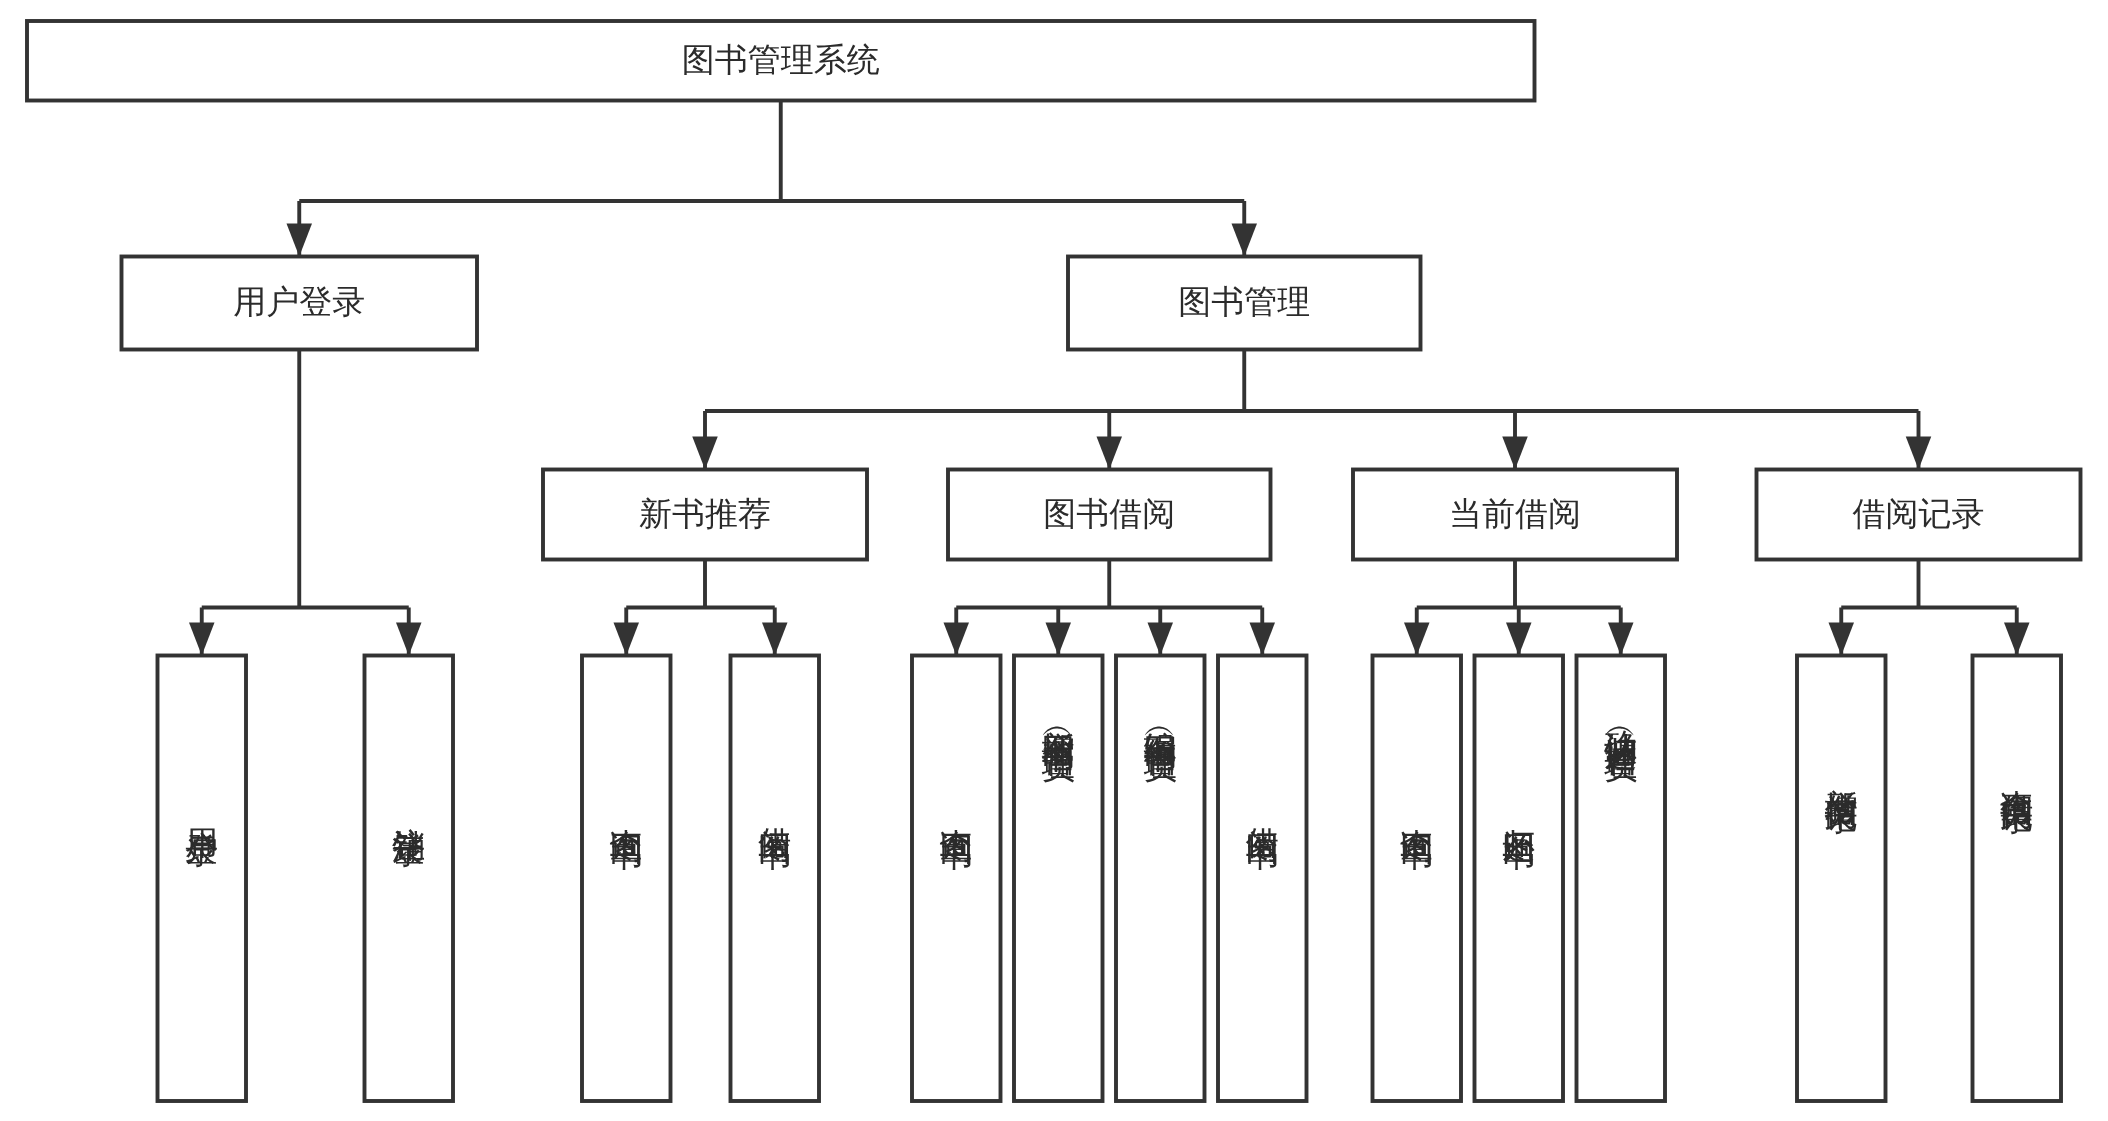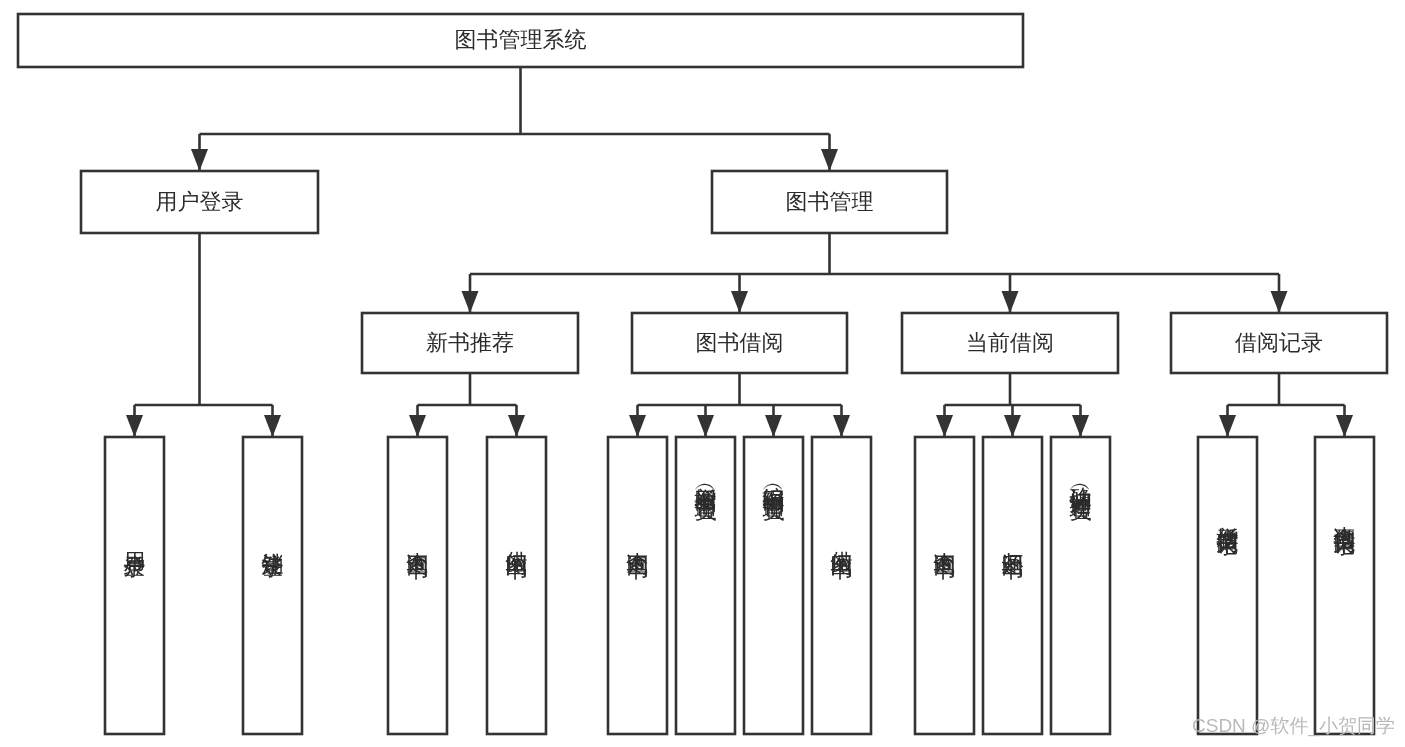--- a/index.html
+++ b/index.html
@@ -167,14 +167,13 @@
       <div class="leaf-label" style="left: 705.5px; top: 468.5px;">新增图书（管理员）</div>
       <div class="leaf-label" style="left: 773.5px; top: 468.5px;">编辑图书（管理员）</div>
       <div class="leaf-label" style="left: 841.5px; top: 533.5px;">借阅图书</div>
       <div class="leaf-label" style="left: 944.5px; top: 533.5px;">查询图书</div>
       <div class="leaf-label" style="left: 1012.5px; top: 533.5px;">归还图书</div>
       <div class="leaf-label" style="left: 1080.5px; top: 468.5px;">确认归还（管理员）</div>
       <div class="leaf-label" style="left: 1227.5px; top: 507.5px;">新增借阅记录</div>
       <div class="leaf-label" style="left: 1344.5px; top: 507.5px;">查询借阅记录</div>
     </div>
 
-  <div class="watermark" style="left:1192px; top:713px;">CSDN @软件_小贺同学</div>
 </div>
 
 </body></html>

